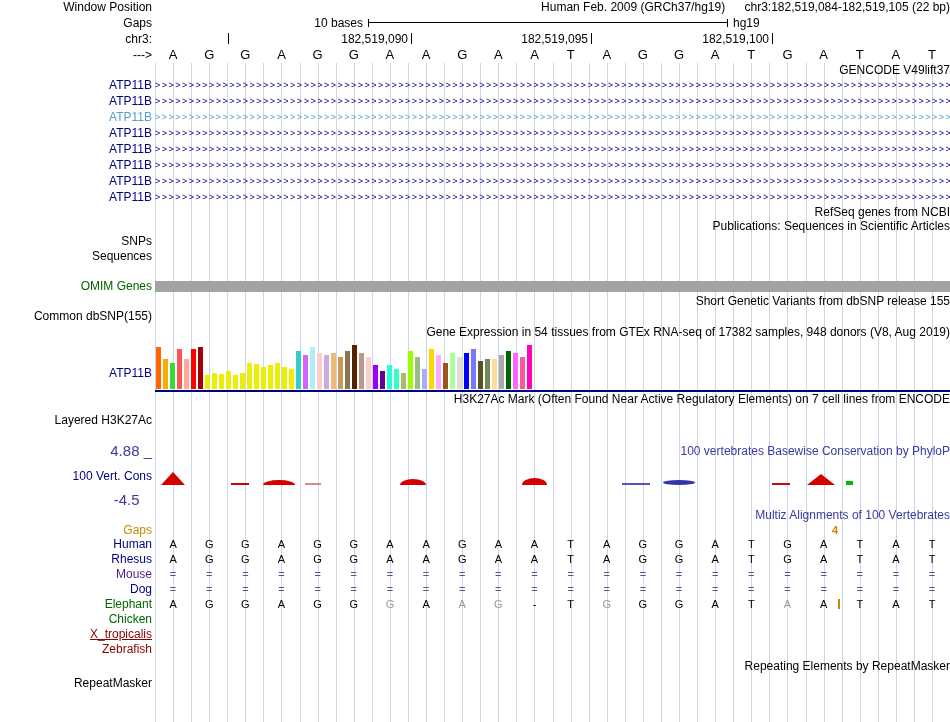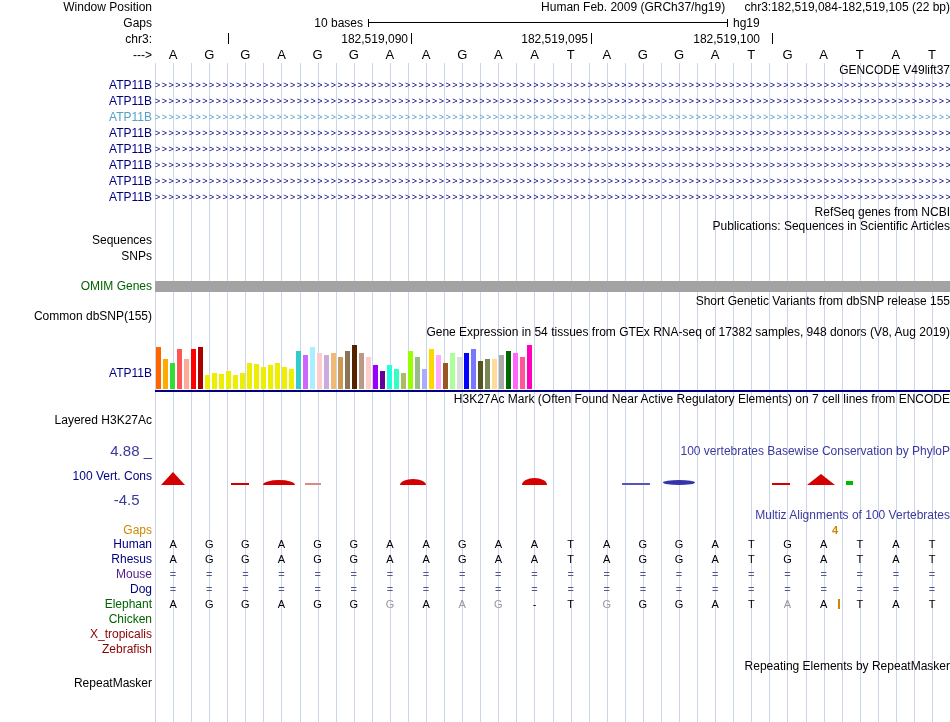--- a/index.html
+++ b/index.html
@@ -71,21 +71,21 @@
 
   <div class="row h16">
     <div class="lbl">chr3:</div>
     <div class="trk" id="ruler">
         <div class="rtick" style="left: 73px;"></div>
         <div class="rtick" style="left: 256px;"></div>
         <span class="rlabel" style="right: 542px;">182,519,090</span>
         <div class="rtick" style="left: 436px;"></div>
         <span class="rlabel" style="right: 362px;">182,519,095</span>
         <div class="rtick" style="left: 617px;"></div>
-        <span class="rlabel" style="right: 190px;">182,519,100</span>
+        <span class="rlabel" style="right: 181px;">182,519,100</span>
       </div>
   </div>
 
   <div class="row h16">
     <div class="lbl">---&gt;</div>
     <div class="trk seqflex topseq" id="seq-top">
         <span class="cell">A</span>
         <span class="cell">G</span>
         <span class="cell">G</span>
         <span class="cell">A</span>
@@ -151,26 +151,26 @@
 
   <div class="row h14">
     <div class="lbl"></div>
     <div class="trk center">RefSeq genes from NCBI</div>
   </div>
 
   <div class="row h14">
     <div class="lbl"></div>
     <div class="trk center">Publications: Sequences in Scientific Articles</div>
   </div>
+  <div class="row h16">
+    <div class="lbl">SNPs</div>
+    <div class="trk"></div>
+  </div>
   <div class="row h15">
     <div class="lbl">Sequences</div>
-    <div class="trk"></div>
-  </div>
-  <div class="row h16">
-    <div class="lbl">SNPs</div>
     <div class="trk"></div>
   </div>
 
   <div class="row h15">
     <div class="lbl"></div>
   </div>
   <div class="row h15">
     <div class="lbl green">OMIM Genes</div>
     <div class="trk">
       <div class="omim-bar"></div>
@@ -432,21 +432,21 @@
           <span class="cell">A</span>
           <span class="cell">T</span>
           <div class="ins" style="left: 683px;"></div>
         </div>
       </div>
       <div class="row h15">
         <div class="lbl" style="color: rgb(0, 100, 0);">Chicken</div>
         <div class="trk seqflex mseq"></div>
       </div>
       <div class="row h15">
-        <div class="lbl" style="color: rgb(139, 0, 0);">X_tropicalis</div>
+        <div class="lbl" style="color: rgb(139, 0, 0); text-decoration: underline;">X_tropicalis</div>
         <div class="trk seqflex mseq"></div>
       </div>
       <div class="row h15">
         <div class="lbl" style="color: rgb(139, 0, 0);">Zebrafish</div>
         <div class="trk seqflex mseq"></div>
       </div>
     </div>
 
   <div class="row h19">
     <div class="lbl"></div>

